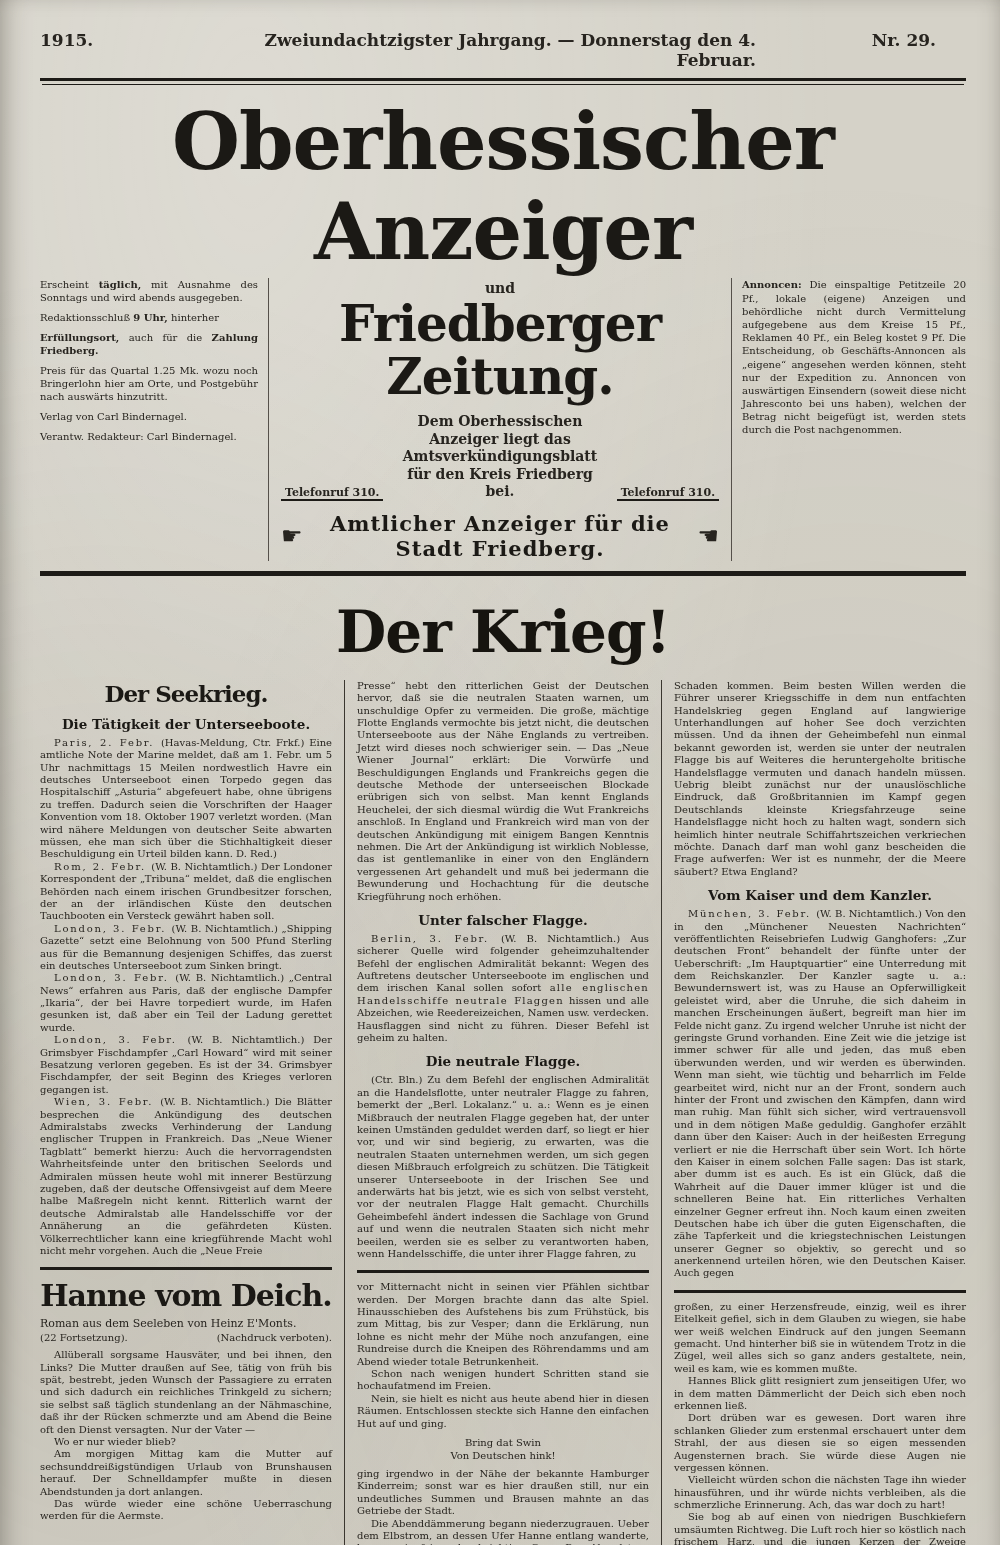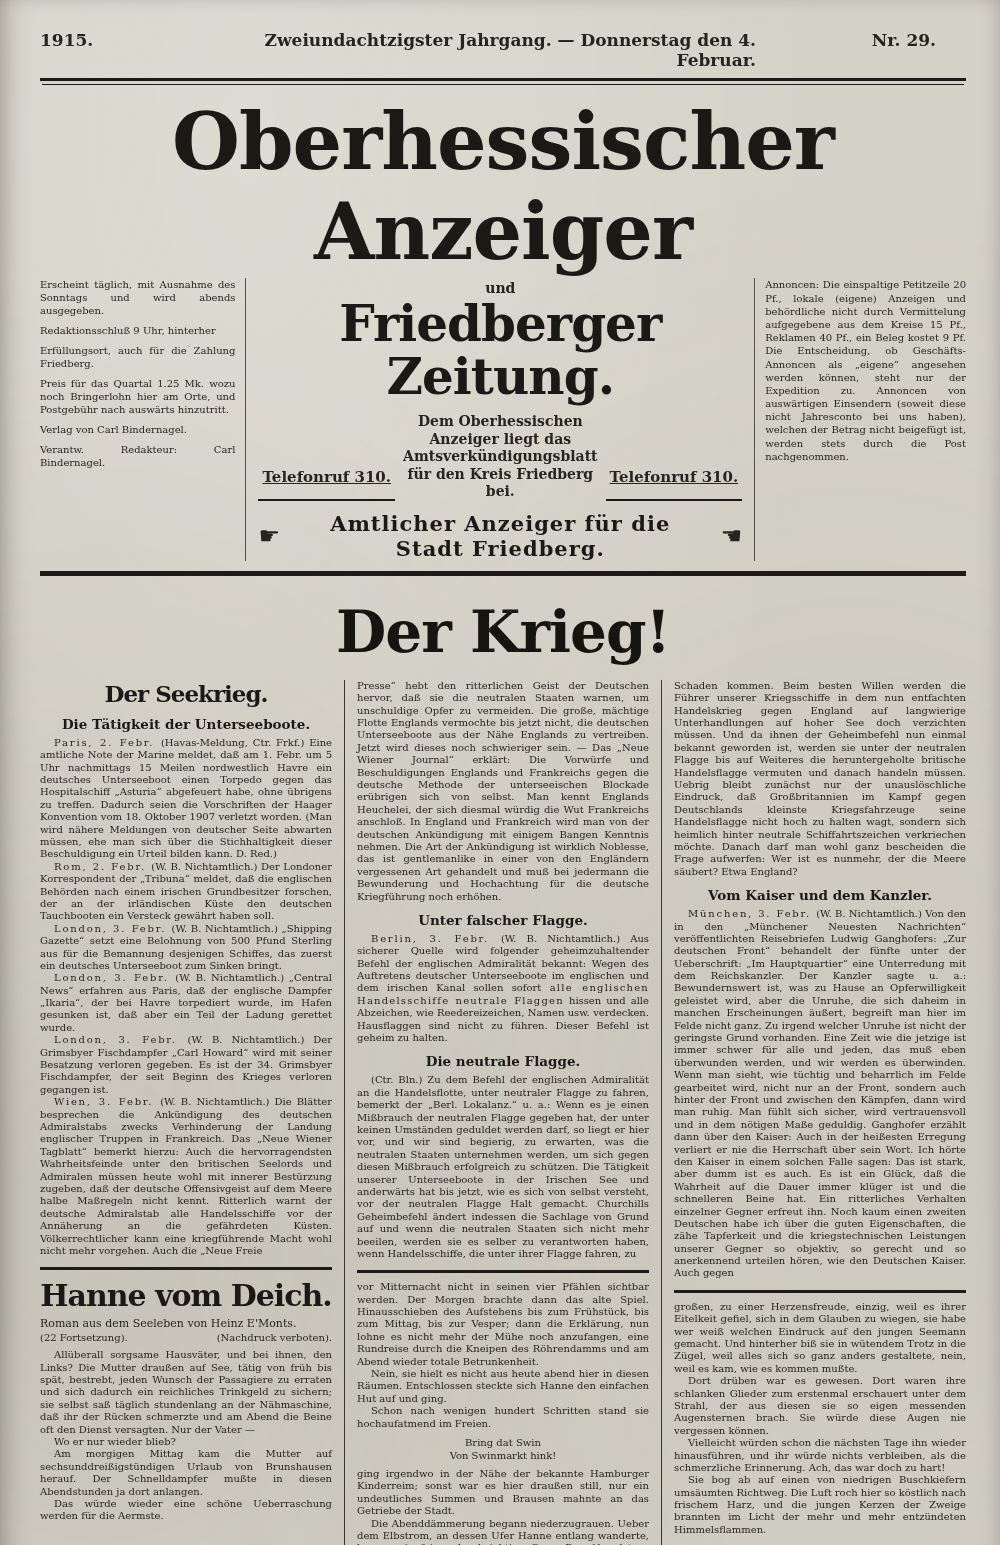--- a/index.html
+++ b/index.html
@@ -21,26 +21,26 @@
   .topbar .tb-year{width:180px;}
   .topbar .tb-center{flex:1;text-align:right;}
   .topbar .tb-issue{width:180px;text-align:right;padding-right:30px;}
   .toprule{margin-top:8px;height:3px;background:#1d1b17;border-bottom:2px solid #d5d2c8;box-shadow:0 4px 0 -2px #1d1b17;}
   
   .masthead{ text-align:center;font-size:78px;line-height:1.15;margin:14px 0 0;color:#1b1915;}
   .infoband{display:flex;margin-top:2px;}
   .info-left{width:218px;padding-right:10px;border-right:1px solid #55504a;font-size:10px;line-height:1.3;}
   .info-right{width:224px;padding-left:10px;border-left:1px solid #55504a;font-size:10px;line-height:1.32;text-align:justify;}
   .info-p{margin:0 0 7px;text-align:justify;}
-  .info-p b{font-weight:normal;margin-top:10px;}
+  .info-p b{font-weight:bold;margin-top:10px;}
   .info-center{flex:1;text-align:center;padding:0 12px;}
   .und{font-size:14px;font-weight:bold;margin-top:2px;}
   .title2{font-size:50px;line-height:1.05;color:#1b1915;margin:2px 0 10px;}
   .suppl-row{display:flex;align-items:flex-end;margin-top:4px;}
-  .phone{font-weight:bold;font-size:15px;border-bottom:2px solid #1d1b17;padding:0 4px 13px;white-space:nowrap;text-decoration:underline;}
+  .phone{font-weight:bold;font-size:11px;border-bottom:2px solid #1d1b17;padding:0 4px 0;white-space:nowrap;}
   .suppl{flex:1;font-weight:bold;font-size:14px;line-height:1.25;padding:0 8px;}
   .official-row{display:flex;align-items:center;justify-content:center;gap:14px;margin-top:10px;}
   .hand{font-size:24px;line-height:1;}
   .official{font-weight:bold;font-size:21px;letter-spacing:1px;color:#1b1915;}
   .heavyrule{height:5px;background:#1d1b17;margin-top:10px;}
   
   .headline{text-align:center;font-size:58px;color:#16140f;margin:22px 0 14px;}
   
   .cols{display:flex;align-items:stretch;}
   .col{flex:1;min-width:0;padding:0 12px;}
@@ -130,34 +130,35 @@
         <p class="para"><span>Das würde wieder eine schöne Ueberraschung werden für die Aermste.</span></p>
       </div>
     <div class="col">
         <p class="para noind"><span>Presse“ hebt den ritterlichen Geist der Deutschen hervor, daß sie die neutralen Staaten warnen, um unschuldige Opfer zu vermeiden. Die große, mächtige Flotte Englands vermochte bis jetzt nicht, die deutschen Unterseeboote aus der Nähe Englands zu vertreiben. Jetzt wird dieses noch schwieriger sein. — Das „Neue Wiener Journal“ erklärt: Die Vorwürfe und Beschuldigungen Englands und Frankreichs gegen die deutsche Methode der unterseeischen Blockade erübrigen sich von selbst. Man kennt Englands Heuchelei, der sich diesmal würdig die Wut Frankreichs anschloß. In England und Frankreich wird man von der deutschen Ankündigung mit einigem Bangen Kenntnis nehmen. Die Art der Ankündigung ist wirklich Noblesse, das ist gentlemanlike in einer von den Engländern vergessenen Art gehandelt und muß bei jedermann die Bewunderung und Hochachtung für die deutsche Kriegführung noch erhöhen.</span></p>
         <div class="h2">Unter falscher Flagge.</div>
         <p class="para"><span class="lead">Berlin, 3. Febr. </span><span>(W. B. Nichtamtlich.) Aus sicherer Quelle wird folgender geheimzuhaltender Befehl der englischen Admiralität bekannt: Wegen des Auftretens deutscher Unterseeboote im englischen und dem irischen Kanal sollen sofort </span><b>alle englischen Handelsschiffe neutrale Flaggen</b><span> hissen und alle Abzeichen, wie Reedereizeichen, Namen usw. verdecken. Hausflaggen sind nicht zu führen. Dieser Befehl ist geheim zu halten.</span></p>
         <div class="h2">Die neutrale Flagge.</div>
         <p class="para"><span>(Ctr. Bln.) Zu dem Befehl der englischen Admiralität an die Handelsflotte, unter neutraler Flagge zu fahren, bemerkt der „Berl. Lokalanz.“ u. a.: Wenn es je einen Mißbrauch der neutralen Flagge gegeben hat, der unter keinen Umständen geduldet werden darf, so liegt er hier vor, und wir sind begierig, zu erwarten, was die neutralen Staaten unternehmen werden, um sich gegen diesen Mißbrauch erfolgreich zu schützen. Die Tätigkeit unserer Unterseeboote in der Irischen See und anderwärts hat bis jetzt, wie es sich von selbst versteht, vor der neutralen Flagge Halt gemacht. Churchills Geheimbefehl ändert indessen die Sachlage von Grund auf und wenn die neutralen Staaten sich nicht mehr beeilen, werden sie es selber zu verantworten haben, wenn Handelsschiffe, die unter ihrer Flagge fahren, zu</span></p>
         <div class="colrule"></div>
         <p class="para noind"><span>vor Mitternacht nicht in seinen vier Pfählen sichtbar werden. Der Morgen brachte dann das alte Spiel. Hinausschieben des Aufstehens bis zum Frühstück, bis zum Mittag, bis zur Vesper; dann die Erklärung, nun lohne es nicht mehr der Mühe noch anzufangen, eine Rundreise durch die Kneipen des Röhrendamms und am Abend wieder totale Betrunkenheit.</span></p>
+        <p class="para"><span>Schon nach wenigen hundert Schritten stand sie hochaufatmend im Freien.</span></p>
         <p class="para"><span>Nein, sie hielt es nicht aus heute abend hier in diesen Räumen. Entschlossen steckte sich Hanne den einfachen Hut auf und ging.</span></p>
-        <p class="para"><span>Schon nach wenigen hundert Schritten stand sie hochaufatmend im Freien.</span></p>
         <div class="verse">
           <div>Bring dat Swin</div>
-          <div>Von Swinmarkt hink!</div>
+          <div>Von Deutschen hink!</div>
         </div>
         <p class="para noind"><span>ging irgendwo in der Nähe der bekannte Hamburger Kinderreim; sonst war es hier draußen still, nur ein undeutliches Summen und Brausen mahnte an das Getriebe der Stadt.</span></p>
         <p class="para"><span>Die Abenddämmerung begann niederzugrauen. Ueber dem Elbstrom, an dessen Ufer Hanne entlang wanderte, lag es wie feine, durchsichtige Gaze. Der Abendstern stand schon auf seiner hohen Warte und grüßte flimmernd den weiten Aether.</span></p>
       </div>
     <div class="col">
         <p class="para noind"><span>Schaden kommen. Beim besten Willen werden die Führer unserer Kriegsschiffe in dem nun entfachten Handelskrieg gegen England auf langwierige Unterhandlungen auf hoher See doch verzichten müssen. Und da ihnen der Geheimbefehl nun einmal bekannt geworden ist, werden sie unter der neutralen Flagge bis auf Weiteres die heruntergeholte britische Handelsflagge vermuten und danach handeln müssen. Uebrig bleibt zunächst nur der unauslöschliche Eindruck, daß Großbritannien im Kampf gegen Deutschlands kleinste Kriegsfahrzeuge seine Handelsflagge nicht hoch zu halten wagt, sondern sich heimlich hinter neutrale Schiffahrtszeichen verkriechen möchte. Danach darf man wohl ganz bescheiden die Frage aufwerfen: Wer ist es nunmehr, der die Meere säubert? Etwa England?</span></p>
         <div class="h2">Vom Kaiser und dem Kanzler.</div>
         <p class="para"><span class="lead">München, 3. Febr. </span><span>(W. B. Nichtamtlich.) Von den in den „Münchener Neuesten Nachrichten“ veröffentlichten Reisebriefen Ludwig Ganghofers: „Zur deutschen Front“ behandelt der fünfte unter der Ueberschrift: „Im Hauptquartier“ eine Unterredung mit dem Reichskanzler. Der Kanzler sagte u. a.: Bewundernswert ist, was zu Hause an Opferwilligkeit geleistet wird, aber die Unruhe, die sich daheim in manchen Erscheinungen äußert, begreift man hier im Felde nicht ganz. Zu irgend welcher Unruhe ist nicht der geringste Grund vorhanden. Eine Zeit wie die jetzige ist immer schwer für alle und jeden, das muß eben überwunden werden, und wir werden es überwinden. Wenn man sieht, wie tüchtig und beharrlich im Felde gearbeitet wird, nicht nur an der Front, sondern auch hinter der Front und zwischen den Kämpfen, dann wird man ruhig. Man fühlt sich sicher, wird vertrauensvoll und in dem nötigen Maße geduldig. Ganghofer erzählt dann über den Kaiser: Auch in der heißesten Erregung verliert er nie die Herrschaft über sein Wort. Ich hörte den Kaiser in einem solchen Falle sagen: Das ist stark, aber dumm ist es auch. Es ist ein Glück, daß die Wahrheit auf die Dauer immer klüger ist und die schnelleren Beine hat. Ein ritterliches Verhalten einzelner Gegner erfreut ihn. Noch kaum einen zweiten Deutschen habe ich über die guten Eigenschaften, die zähe Tapferkeit und die kriegstechnischen Leistungen unserer Gegner so objektiv, so gerecht und so anerkennend urteilen hören, wie den Deutschen Kaiser. Auch gegen</span></p>
         <div class="colrule"></div>
         <p class="para noind"><span>großen, zu einer Herzensfreude, einzig, weil es ihrer Eitelkeit gefiel, sich in dem Glauben zu wiegen, sie habe wer weiß welchen Eindruck auf den jungen Seemann gemacht. Und hinterher biß sie in wütendem Trotz in die Zügel, weil alles sich so ganz anders gestaltete, nein, weil es kam, wie es kommen mußte.</span></p>
+        <p class="para"><span>Hannes Blick glitt resigniert zum jenseitigen Ufer, wo in dem matten Dämmerlicht der Deich sich eben noch erkennen ließ.</span></p>
         <p class="para"><span>Dort drüben war es gewesen. Dort waren ihre schlanken Glieder zum erstenmal erschauert unter dem Strahl, der aus diesen sie so eigen messenden Augensternen brach. Sie würde diese Augen nie vergessen können.</span></p>
         <p class="para"><span>Vielleicht würden schon die nächsten Tage ihn wieder hinausführen, und ihr würde nichts verbleiben, als die schmerzliche Erinnerung. Ach, das war doch zu hart!</span></p>
         <p class="para"><span>Sie bog ab auf einen von niedrigen Buschkiefern umsäumten Richtweg. Die Luft roch hier so köstlich nach frischem Harz, und die jungen Kerzen der Zweige brannten im Licht der mehr und mehr entzündeten Himmelsflammen.</span></p>
       </div>
   </div>
 
 </div>
 
 </body></html>

